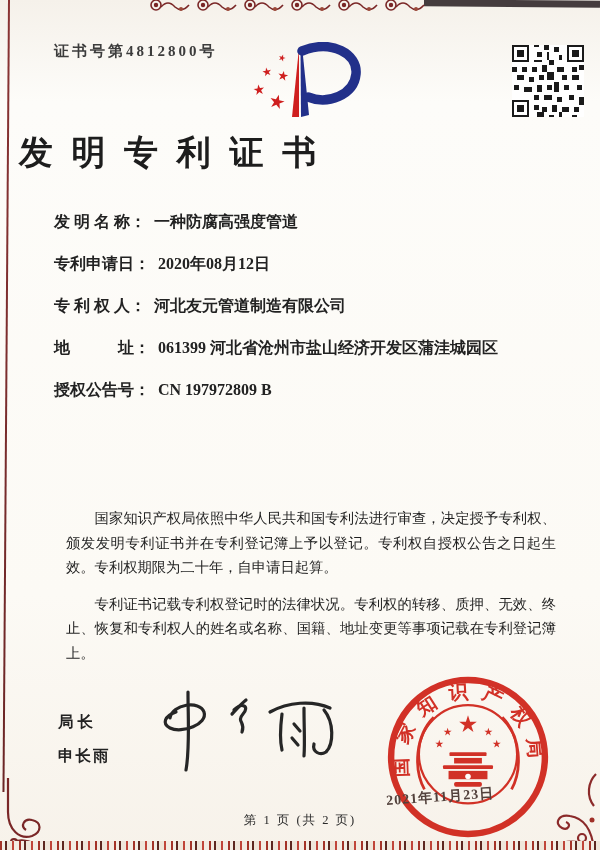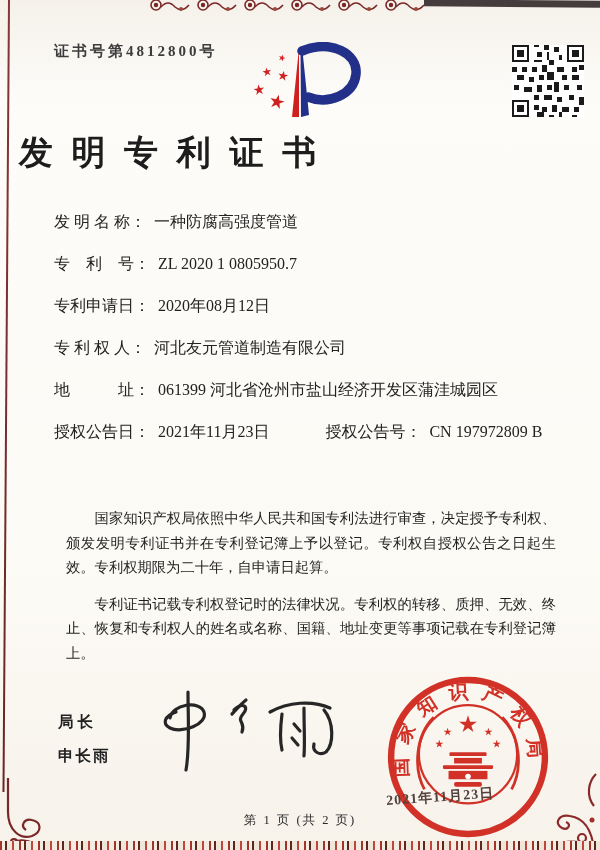--- a/index.html
+++ b/index.html
@@ -10,21 +10,21 @@
   }
   .abs{position:absolute;}
   
   .cert-no{left:54px;top:42px;font-size:15px;letter-spacing:3px;color:#3c3c3c;font-weight:600;}
   .logo{left:246px;top:42px;width:115px;height:80px;}
   .qr{left:512px;top:45px;width:72px;height:72px;}
   .title{left:0;top:130px;width:100%;font-size:34px;font-weight:700;
          letter-spacing:0.55em;text-indent:0.55em;color:#1d1d1d;}
   
   .rows{left:54px;top:213px;right:26px;}
-  .row{font-size:16px;font-weight:400;margin-bottom:24px;line-height:18px;white-space:nowrap;}
+  .row{font-size:16px;font-weight:700;margin-bottom:24px;line-height:18px;white-space:nowrap;}
   .row .lbl{margin-right:8px;}
   .grant-row{display:flex;gap:56px;}
   
   .body-text{left:54px;top:494px;width:514px;font-size:14.3px;line-height:1.72;
              text-align:justify;font-weight:500;color:#1f1f1f;}
   .body-text p{margin:12px;text-indent:2em;}
   
   .signer-title{left:58px;top:712px;font-size:15.5px;font-weight:600;letter-spacing:4px;font-family:Liberation Mono, monospace;}
   .signer-name{left:58px;top:746px;font-size:15.5px;font-weight:600;letter-spacing:2px;}
   .signature{left:142px;top:688px;width:230px;height:85px;}
@@ -156,33 +156,29 @@
   </g>
 </svg>
 
 <div class="abs title">发明专利证书</div>
 
 <div class="abs rows">
   <div class="row">
     <span class="lbl">发 明 名 称：</span><span>一种防腐高强度管道</span>
   </div>
   <div class="row">
-    <span class="lbl">专　利　号：</span><span>ZL 2020 1 0805950.7</span>
-  </div>
-  <div class="row">
     <span class="lbl">专利申请日：</span><span>2020年08月12日</span>
   </div>
   <div class="row">
     <span class="lbl">专 利 权 人：</span><span>河北友元管道制造有限公司</span>
   </div>
   <div class="row">
     <span class="lbl">地　　　址：</span><span>061399 河北省沧州市盐山经济开发区蒲洼城园区</span>
   </div>
   <div class="row grant-row">
-    <span><span class="lbl">授权公告日：</span><span>2021年11月23日</span></span>
     <span><span class="lbl">授权公告号：</span><span>CN 197972809 B</span></span>
   </div>
 </div>
 
 <div class="abs body-text">
   <p>国家知识产权局依照中华人民共和国专利法进行审查，决定授予专利权、颁发发明专利证书并在专利登记簿上予以登记。专利权自授权公告之日起生效。专利权期限为二十年，自申请日起算。</p>
   <p>专利证书记载专利权登记时的法律状况。专利权的转移、质押、无效、终止、恢复和专利权人的姓名或名称、国籍、地址变更等事项记载在专利登记簿上。</p>
 </div>
 
 <div class="abs signer-title">局长</div>

